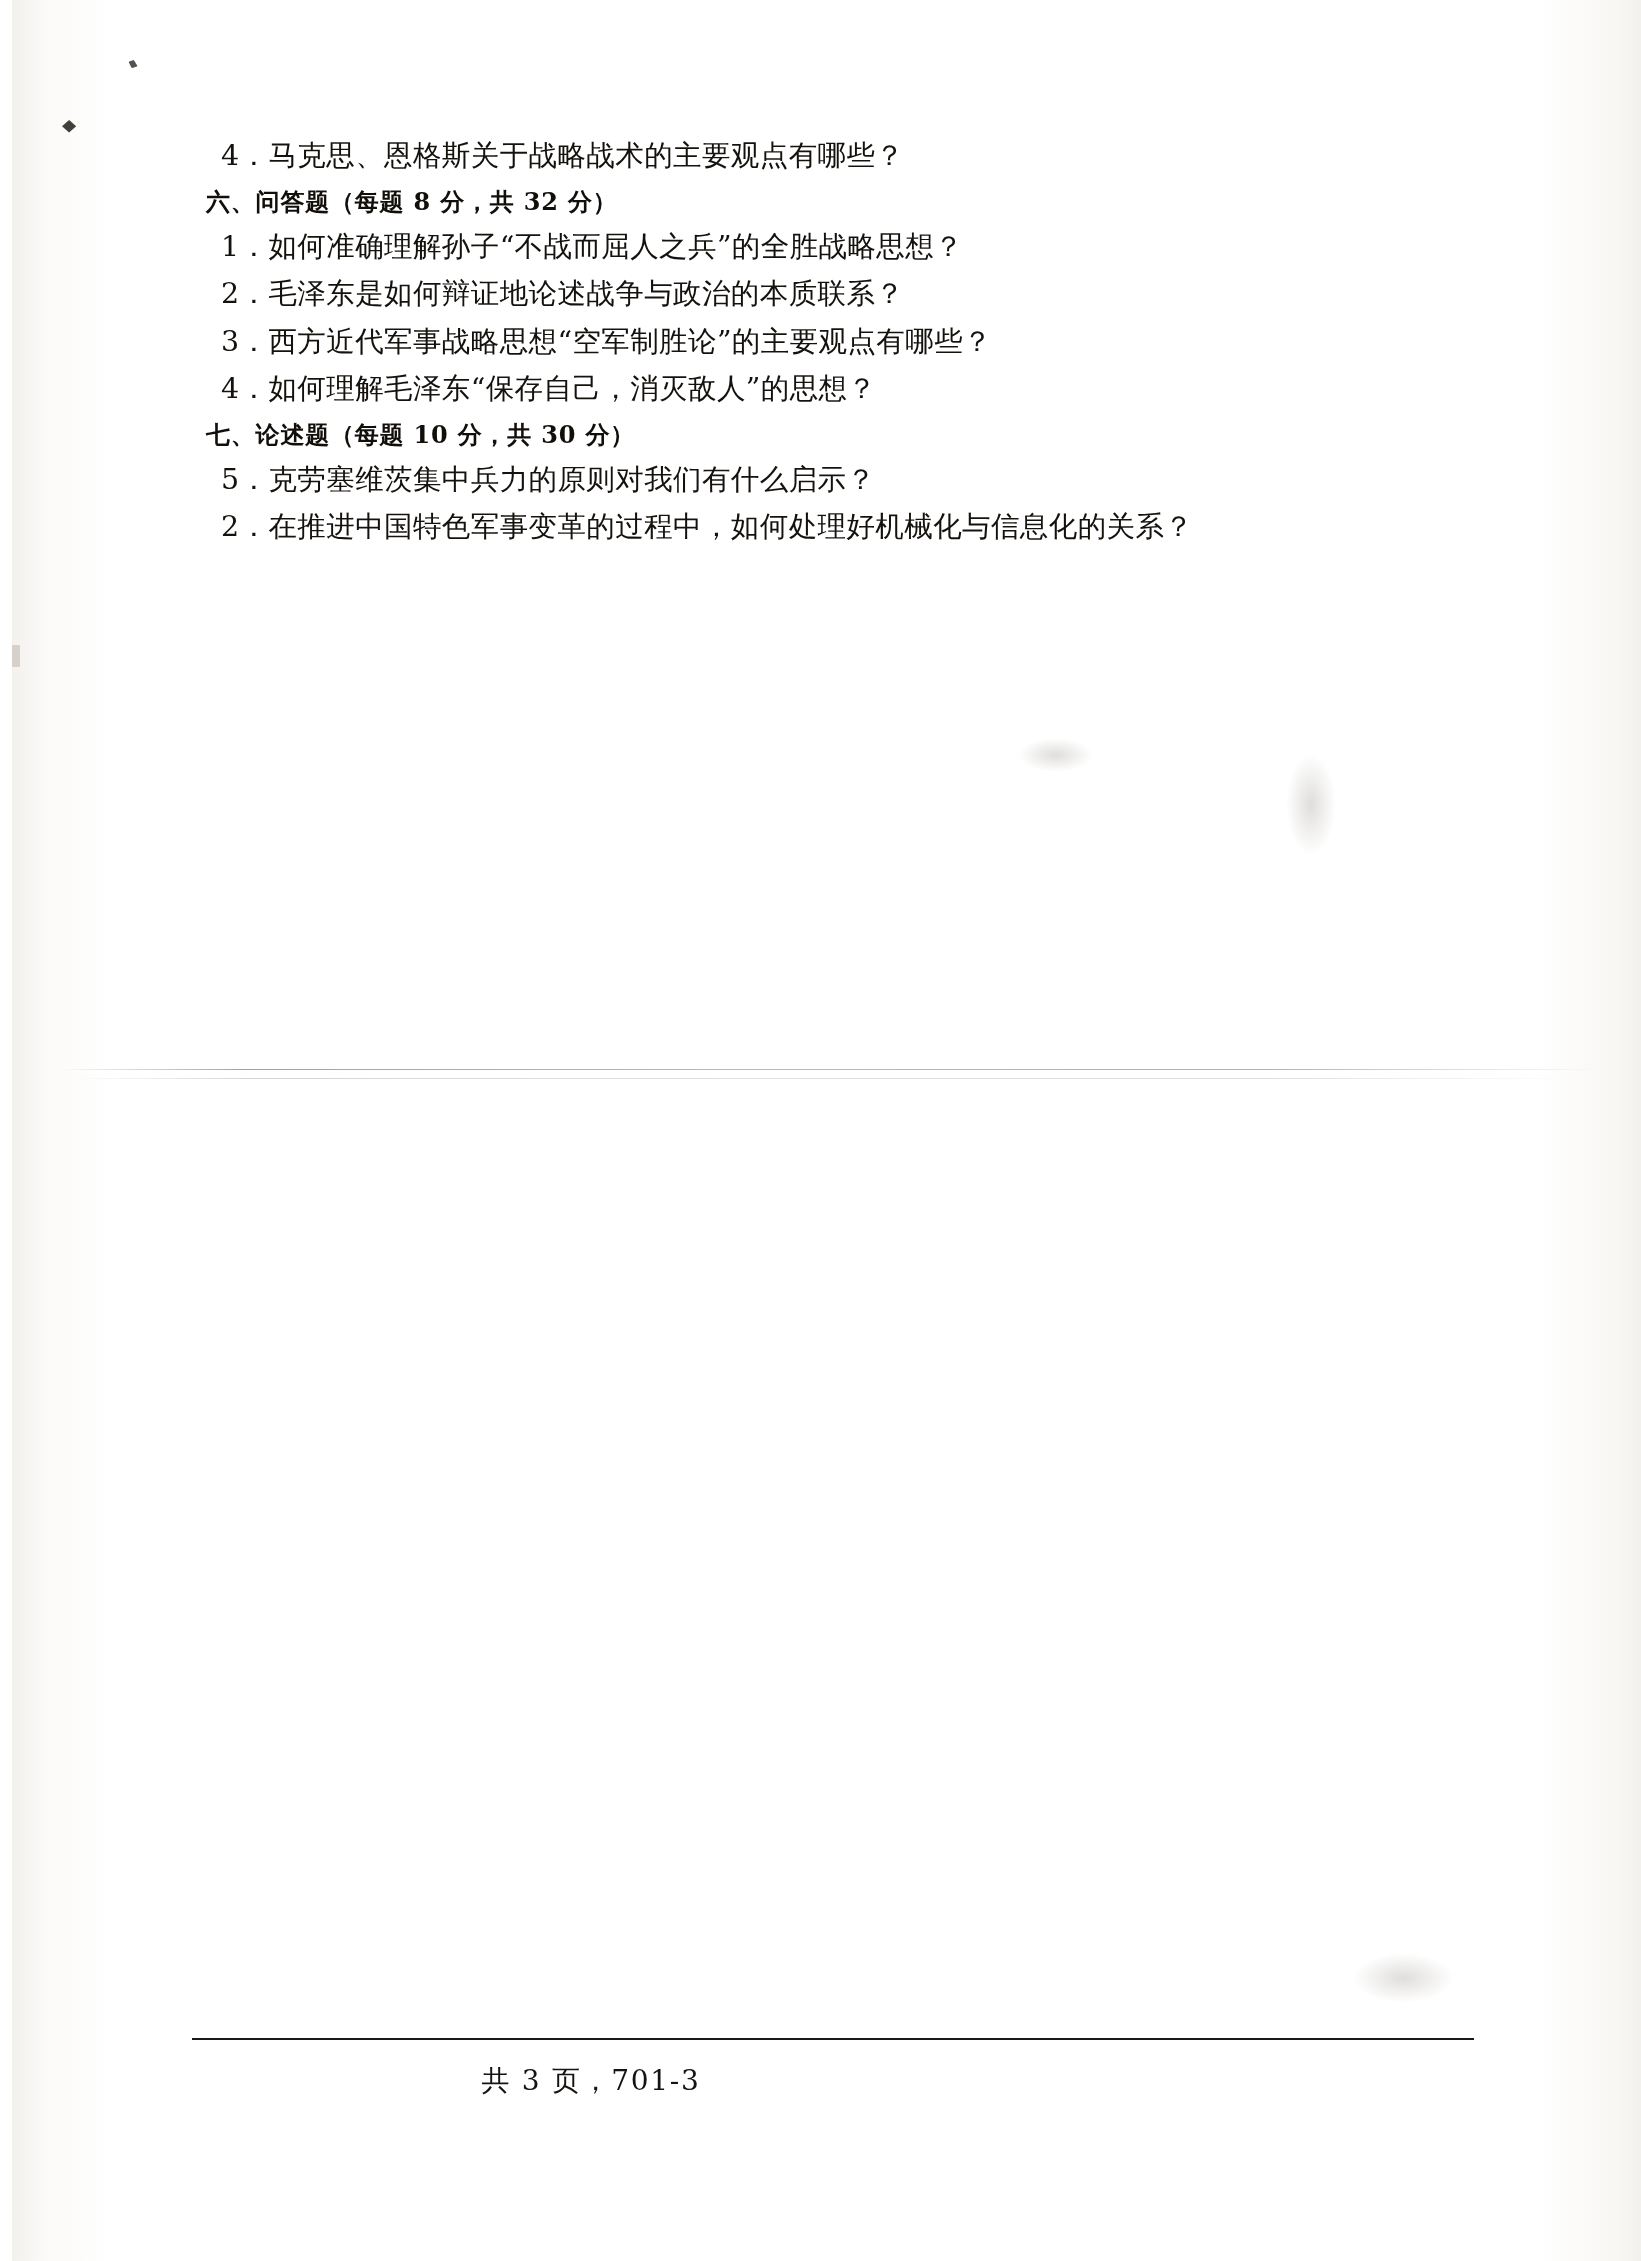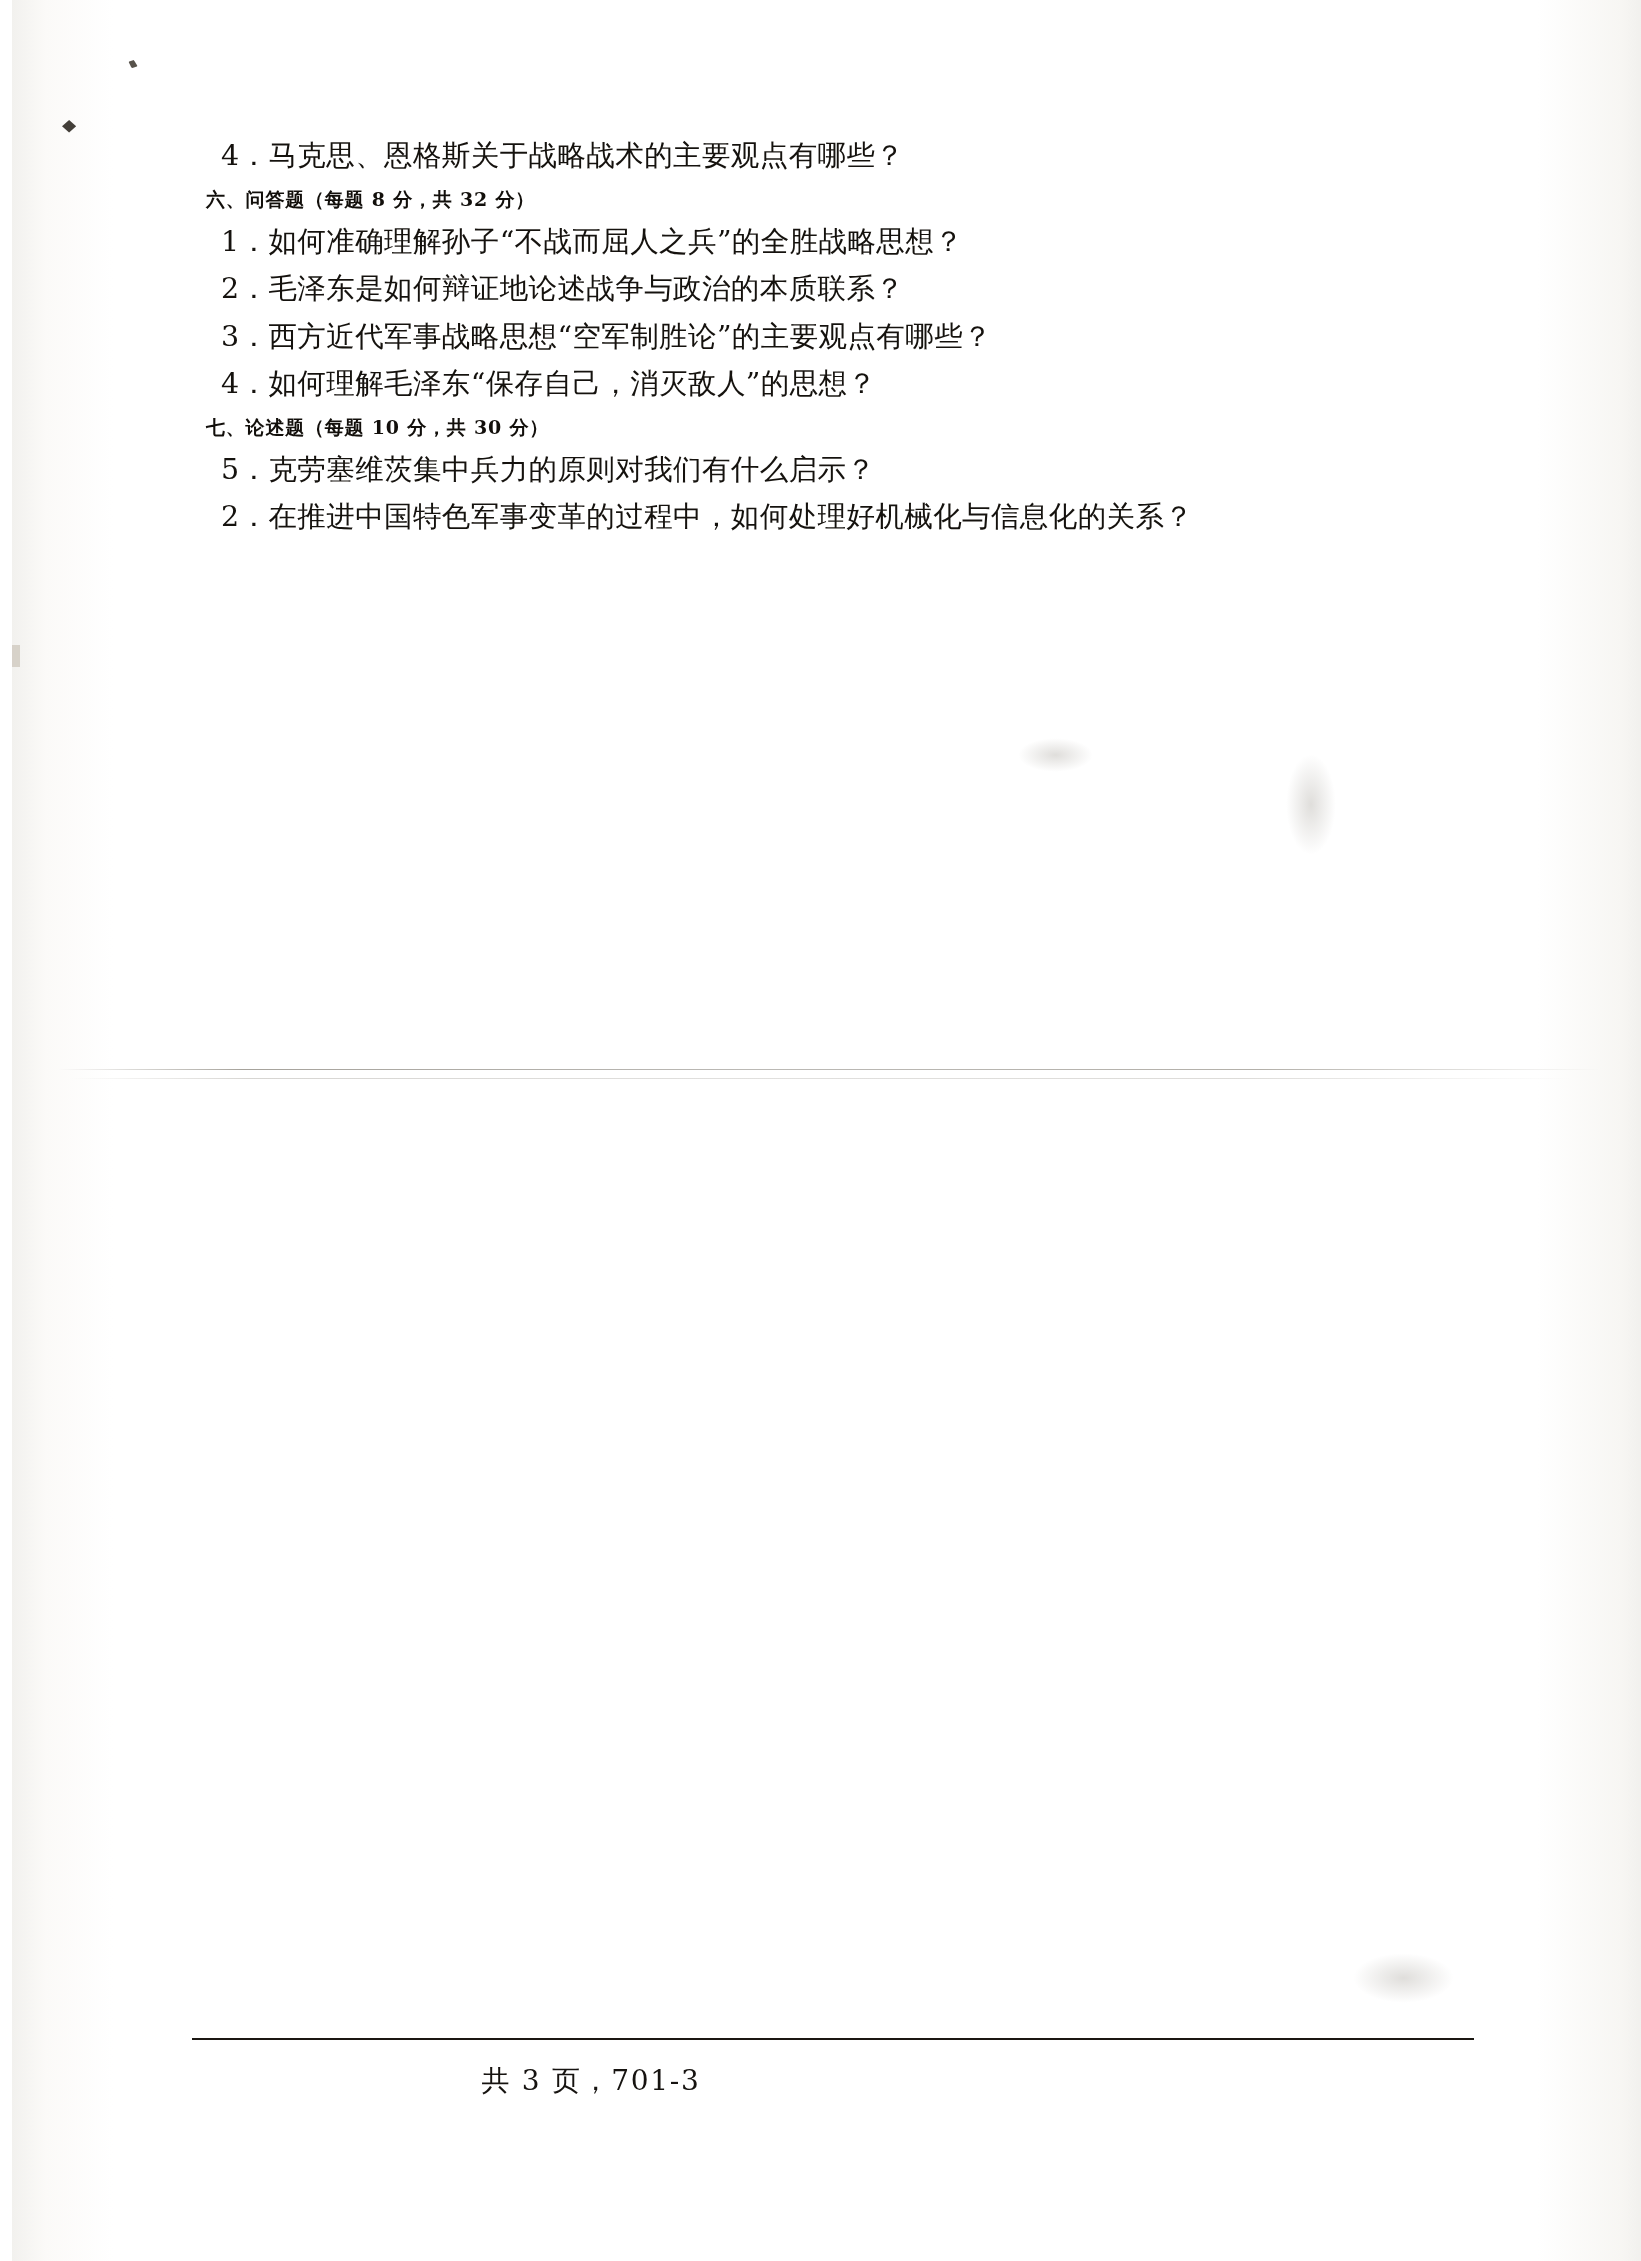--- a/index.html
+++ b/index.html
@@ -78,21 +78,21 @@
     letter-spacing: 0.4px;
     white-space: nowrap;
     margin-bottom: 19px;
     font-family: "DejaVu Serif", serif;
   }
   .line.indent {
     padding-left: 15px;
   }
   .section-head {
     font-weight: bold;
-    font-size: 19px;
+    font-size: 24px;
     letter-spacing: 0.8px;
     margin-bottom: 19px;
     color: #120f0b;
     white-space: nowrap;
   }
 
   
   .footer-rule {
     position: absolute;
     left: 180px;

